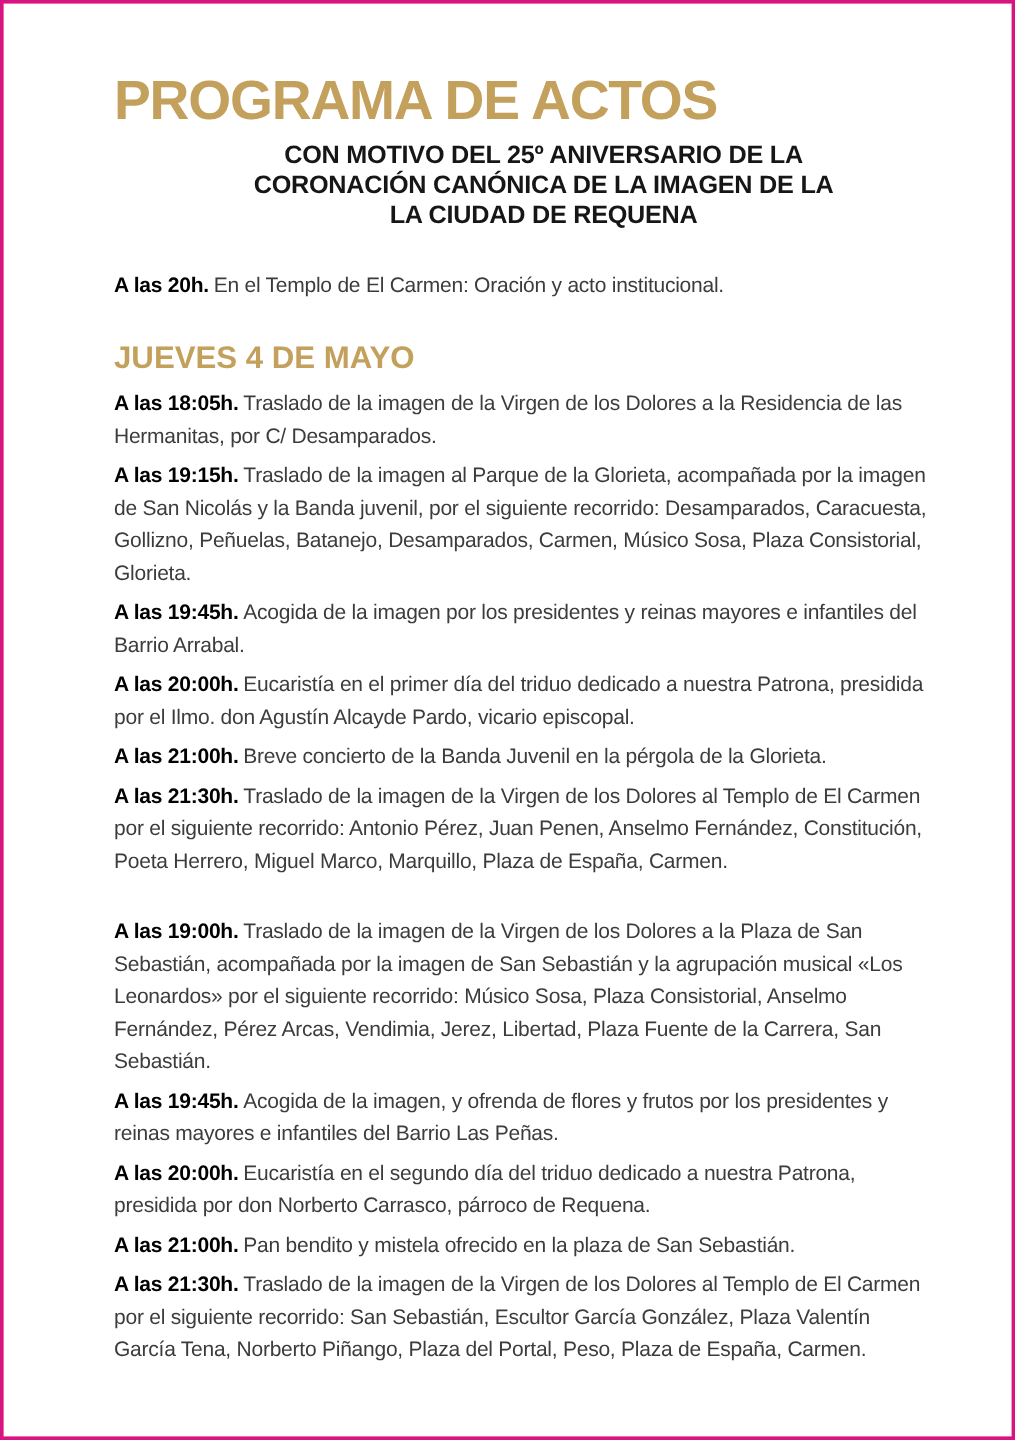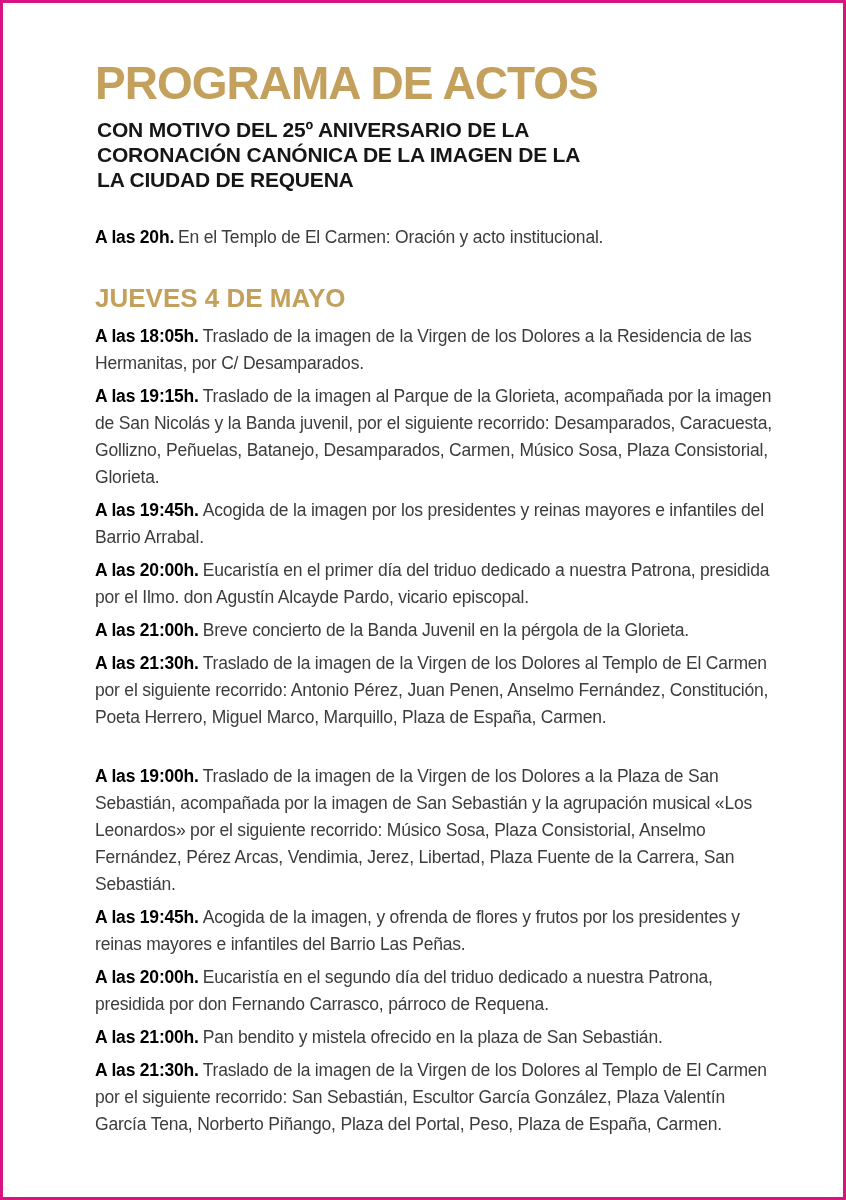--- a/index.html
+++ b/index.html
@@ -28,20 +28,21 @@
   }
   .subtitle {
     margin: 0 0 0 2px;
   }
   .subtitle-line {
     font-size: 21px;
     line-height: 25px;
     font-weight: bold;
     letter-spacing: -0.2px;
     color: #161616;
+    text-align: center;
   }
   .section {
     margin-top: 32px;
   }
   .section:first-of-type {
     margin-top: 27px;
   }
   .section-heading {
     margin: 0 0 10px 0;
     font-size: 26px;
@@ -105,21 +106,21 @@
   </div>
 
   <div class="section">
     <p class="event">
       <strong>A las 19:00h.</strong><span>Traslado de la imagen de la Virgen de los Dolores a la Plaza de San Sebastián, acompañada por la imagen de San Sebastián y la agrupación musical «Los Leonardos» por el siguiente recorrido: Músico Sosa, Plaza Consistorial, Anselmo Fernández, Pérez Arcas, Vendimia, Jerez, Libertad, Plaza Fuente de la Carrera, San Sebastián.</span>
     </p>
     <p class="event">
       <strong>A las 19:45h.</strong><span>Acogida de la imagen, y ofrenda de flores y frutos por los presidentes y reinas mayores e infantiles del Barrio Las Peñas.</span>
     </p>
     <p class="event">
-      <strong>A las 20:00h.</strong><span>Eucaristía en el segundo día del triduo dedicado a nuestra Patrona, presidida por don Fernando Carrasco, párroco de Requena.</span>
+      <strong>A las 20:00h.</strong><span>Eucaristía en el segundo día del triduo dedicado a nuestra Patrona, presidida por don Norberto Carrasco, párroco de Requena.</span>
     </p>
     <p class="event">
       <strong>A las 21:00h.</strong><span>Pan bendito y mistela ofrecido en la plaza de San Sebastián.</span>
     </p>
     <p class="event">
       <strong>A las 21:30h.</strong><span>Traslado de la imagen de la Virgen de los Dolores al Templo de El Carmen por el siguiente recorrido: San Sebastián, Escultor García González, Plaza Valentín García Tena, Norberto Piñango, Plaza del Portal, Peso, Plaza de España, Carmen.</span>
     </p>
   </div>
 
 </div>

